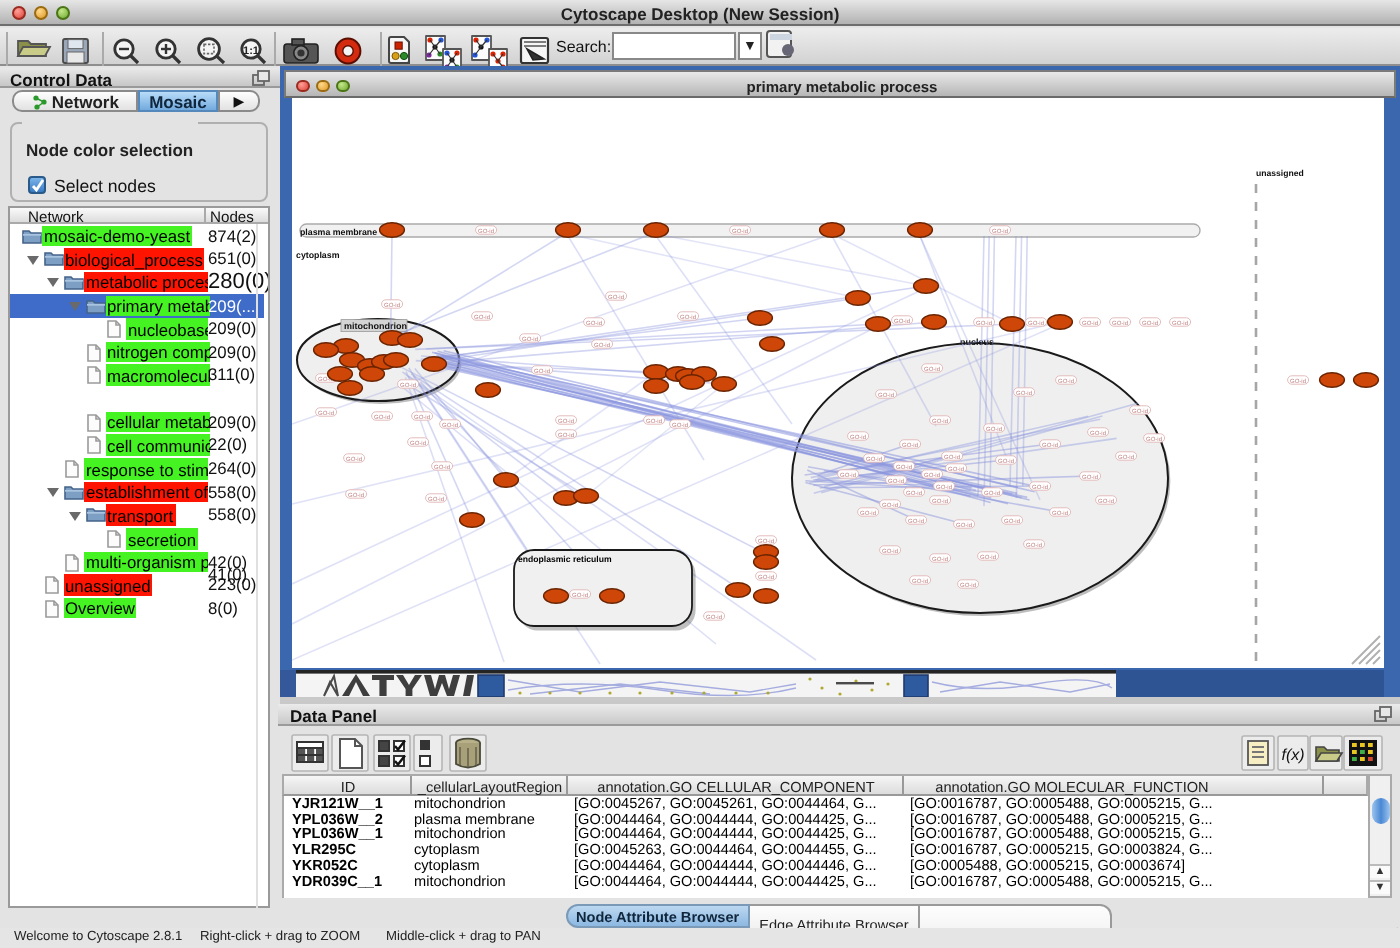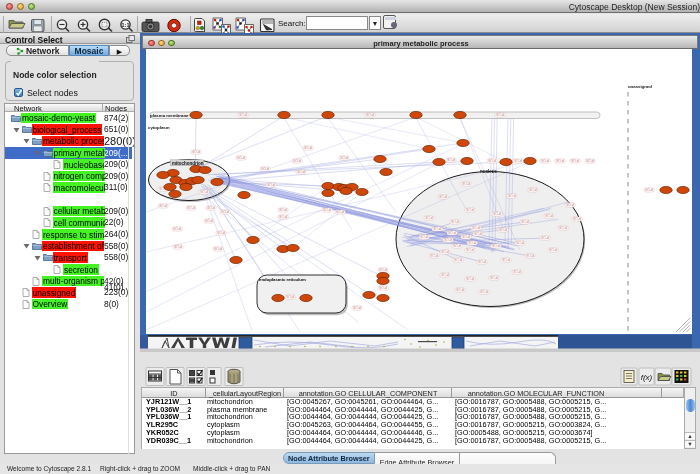--- a/index.html
+++ b/index.html
@@ -6,21 +6,21 @@
 .abs { position:absolute; }
 #root { position:relative; width:700px; height:474px; background:#e5e5e5; }
 </style></head>
 <body>
 <div id="root">
 
 <div class="abs" style="left:0;top:0;width:700px;height:13px;background:linear-gradient(#e6e6e6,#b2b2b2);border-bottom:1px solid #6e6e6e">
   <div class="abs" style="left:6px;top:3px;width:7px;height:7px;border-radius:50%;background:radial-gradient(circle at 35% 30%,#ff9f98,#dd4338);border:0.5px solid #9a2b20"></div>
   <div class="abs" style="left:17px;top:3px;width:7px;height:7px;border-radius:50%;background:radial-gradient(circle at 35% 30%,#ffd88a,#dd9a28);border:0.5px solid #9a6a10"></div>
   <div class="abs" style="left:28px;top:3px;width:7px;height:7px;border-radius:50%;background:radial-gradient(circle at 35% 30%,#c4e88a,#6fa82f);border:0.5px solid #4a7415"></div>
-  <div class="abs" style="left:0;top:2px;width:700px;text-align:right;font-size:8.5px;font-weight:normal;color:#222">Cytoscape Desktop (New Session)</div>
+  <div class="abs" style="left:0;top:2px;width:700px;text-align:center;font-size:8.5px;font-weight:bold;color:#222">Cytoscape Desktop (New Session)</div>
 </div>
 
 <div class="abs" style="left:0;top:14px;width:700px;height:19px;background:linear-gradient(#ededed,#d2d2d2);border-bottom:1px solid #8e8e8e">
 
 <svg width="700" height="21" viewBox="0 0 700 21" style="position:absolute;left:0;top:0">
   <line x1="3.5" y1="2" x2="3.5" y2="19" stroke="#aaa"></line>
   <line x1="51.5" y1="2" x2="51.5" y2="19" stroke="#aaa"></line>
   <line x1="137.5" y1="2" x2="137.5" y2="19" stroke="#aaa"></line>
   <line x1="190.5" y1="2" x2="190.5" y2="19" stroke="#aaa"></line>
 
@@ -99,21 +99,21 @@
   <div class="abs" style="left:306px;top:2px;width:62px;height:14px;background:#fff;border:1px solid #888"></div>
   <div class="abs" style="left:369px;top:2px;width:12px;height:14px;background:#fff;border:1px solid #888;font-size:7px;text-align:center;line-height:13px;color:#222">▼</div>
   <div class="abs" style="left:383px;top:1px;width:13px;height:14px;border:1px solid #555;background:#f2f2f2;border-radius:2px">
      <div class="abs" style="left:1px;top:1px;width:11px;height:3px;background:#cdd6e0"></div>
      <div class="abs" style="left:7px;top:6px;width:6px;height:6px;border-radius:50%;background:#667;"></div>
   </div>
 </div>
 
 <div class="abs" style="left:0;top:34px;width:140px;height:430px;background:#e3e3e3">
   <div class="abs" style="left:0;top:0;width:140px;height:10px;background:linear-gradient(#e9e9e9,#c7c7c7);border-bottom:1px solid #9a9a9a">
-    <span style="position:absolute;left:5px;top:1px;font-size:8.5px;font-weight:bold;color:#111">Control Select</span>
+    <span style="position:absolute;left:5px;top:1px;font-size:8.5px;font-weight:bold;color:#111">Control Data</span>
     <span style="position:absolute;left:126px;top:1px;width:9px;height:8px;line-height:0">
           <svg width="9" height="8" viewBox="0 0 9 8" style="position:absolute;left:0;top:0">
             <rect x="0.5" y="2.5" width="5.5" height="5" fill="none" stroke="#666" stroke-width="0.9"></rect>
             <rect x="3" y="0.5" width="5.5" height="5" fill="#e8e8e8" stroke="#666" stroke-width="0.9"></rect>
           </svg>
         </span>
   </div>
 
   <div class="abs" style="left:6px;top:10.5px;width:125px;height:11px">
     <div class="abs" style="left:0;top:0;width:63px;height:11px;background:linear-gradient(#fdfdfd,#e2e2e2);border:1px solid #8a8a8a;border-radius:5px 0 0 5px;font-size:8.5px;font-weight:bold;color:#222;text-align:center;line-height:10px">
@@ -658,20 +658,29 @@
     <path d="M326 6 Q350 12 378 7 T416 9"></path>
     <path d="M330 11 L360 6 L395 11 L415 7"></path>
   </g>
   <rect x="418" y="0" width="134" height="16" fill="#2e5494"></rect>
   <rect x="552" y="0" width="8" height="16" fill="#3a67ad"></rect>
   <rect x="0" y="13.5" width="560" height="3.5" fill="#c9c9c9"></rect>
 </svg>
     </div>
 
 <div class="abs" style="left:139px;top:352px;width:561px;height:112px;background:#e3e3e3">
+  <div class="abs" style="left:0;top:0;width:561px;height:11px;background:linear-gradient(#ebebeb,#c9c9c9);border-bottom:1px solid #9a9a9a">
+    <span style="position:absolute;left:6px;top:1px;font-size:8.5px;font-weight:bold;color:#111">Data Panel</span>
+    <span style="position:absolute;left:548px;top:1px;width:9px;height:8px;line-height:0">
+          <svg width="9" height="8" viewBox="0 0 9 8" style="position:absolute;left:0;top:0">
+            <rect x="0.5" y="2.5" width="5.5" height="5" fill="none" stroke="#666" stroke-width="0.9"></rect>
+            <rect x="3" y="0.5" width="5.5" height="5" fill="#e8e8e8" stroke="#666" stroke-width="0.9"></rect>
+          </svg>
+        </span>
+  </div>
   <div class="abs" style="left:0;top:13px;width:561px;height:24px">
 <svg width="561" height="24" viewBox="0 0 561 24" style="position:absolute;left:0;top:0">
 
   <g fill="#ececec" stroke="#b5b5b5" stroke-width="0.8">
     <rect x="7" y="2.5" width="18" height="18" rx="1"></rect>
     <rect x="27" y="2.5" width="18" height="18" rx="1"></rect>
     <rect x="48" y="2.5" width="18" height="18" rx="1"></rect>
     <rect x="68" y="2.5" width="14" height="18" rx="1"></rect>
     <rect x="86" y="2.5" width="18" height="18" rx="1"></rect>
   </g>

